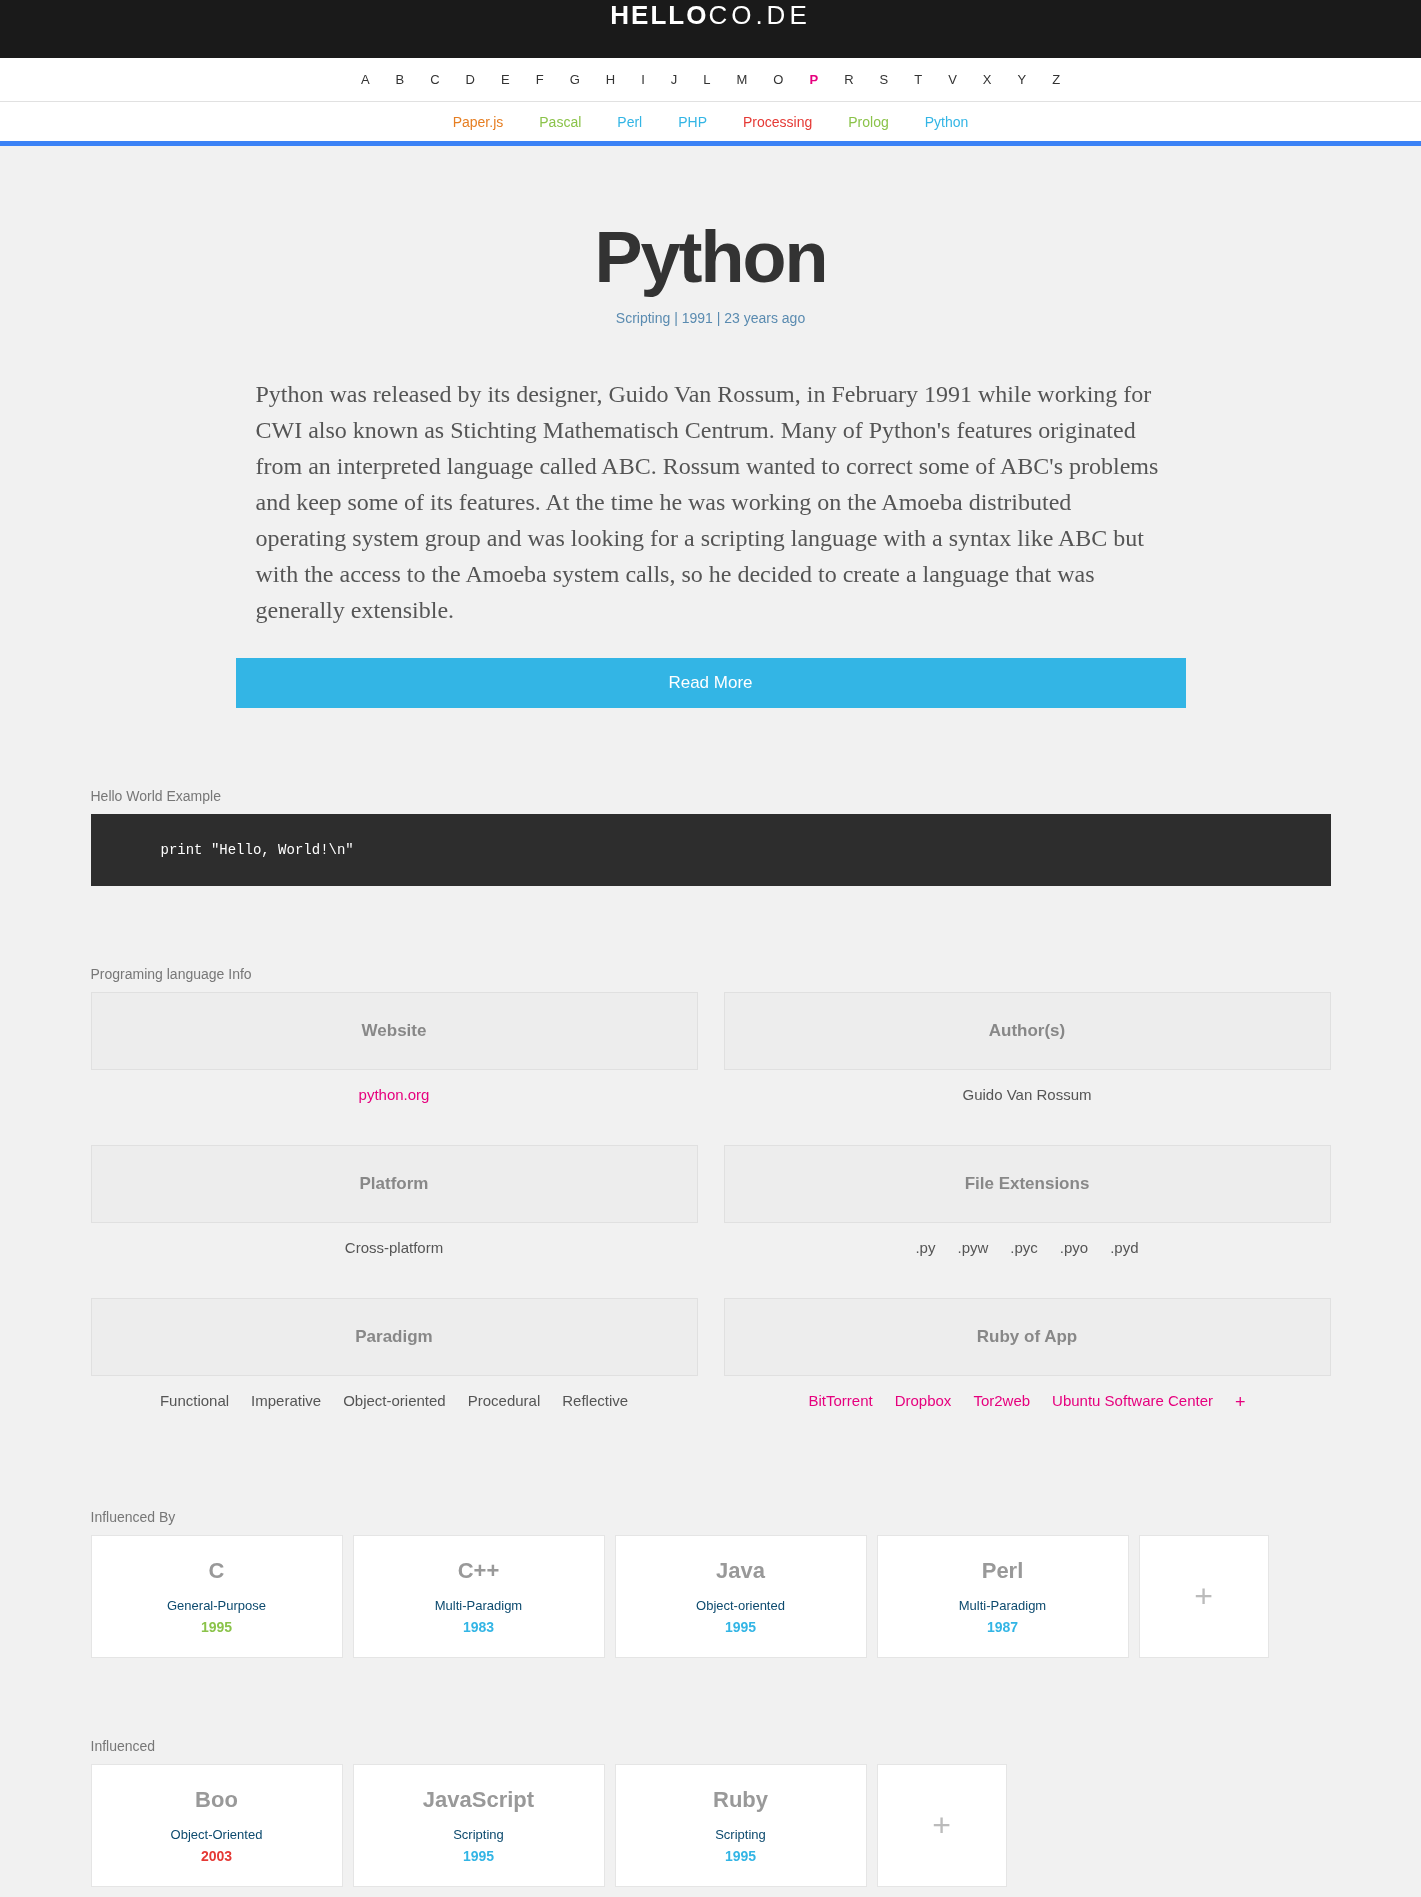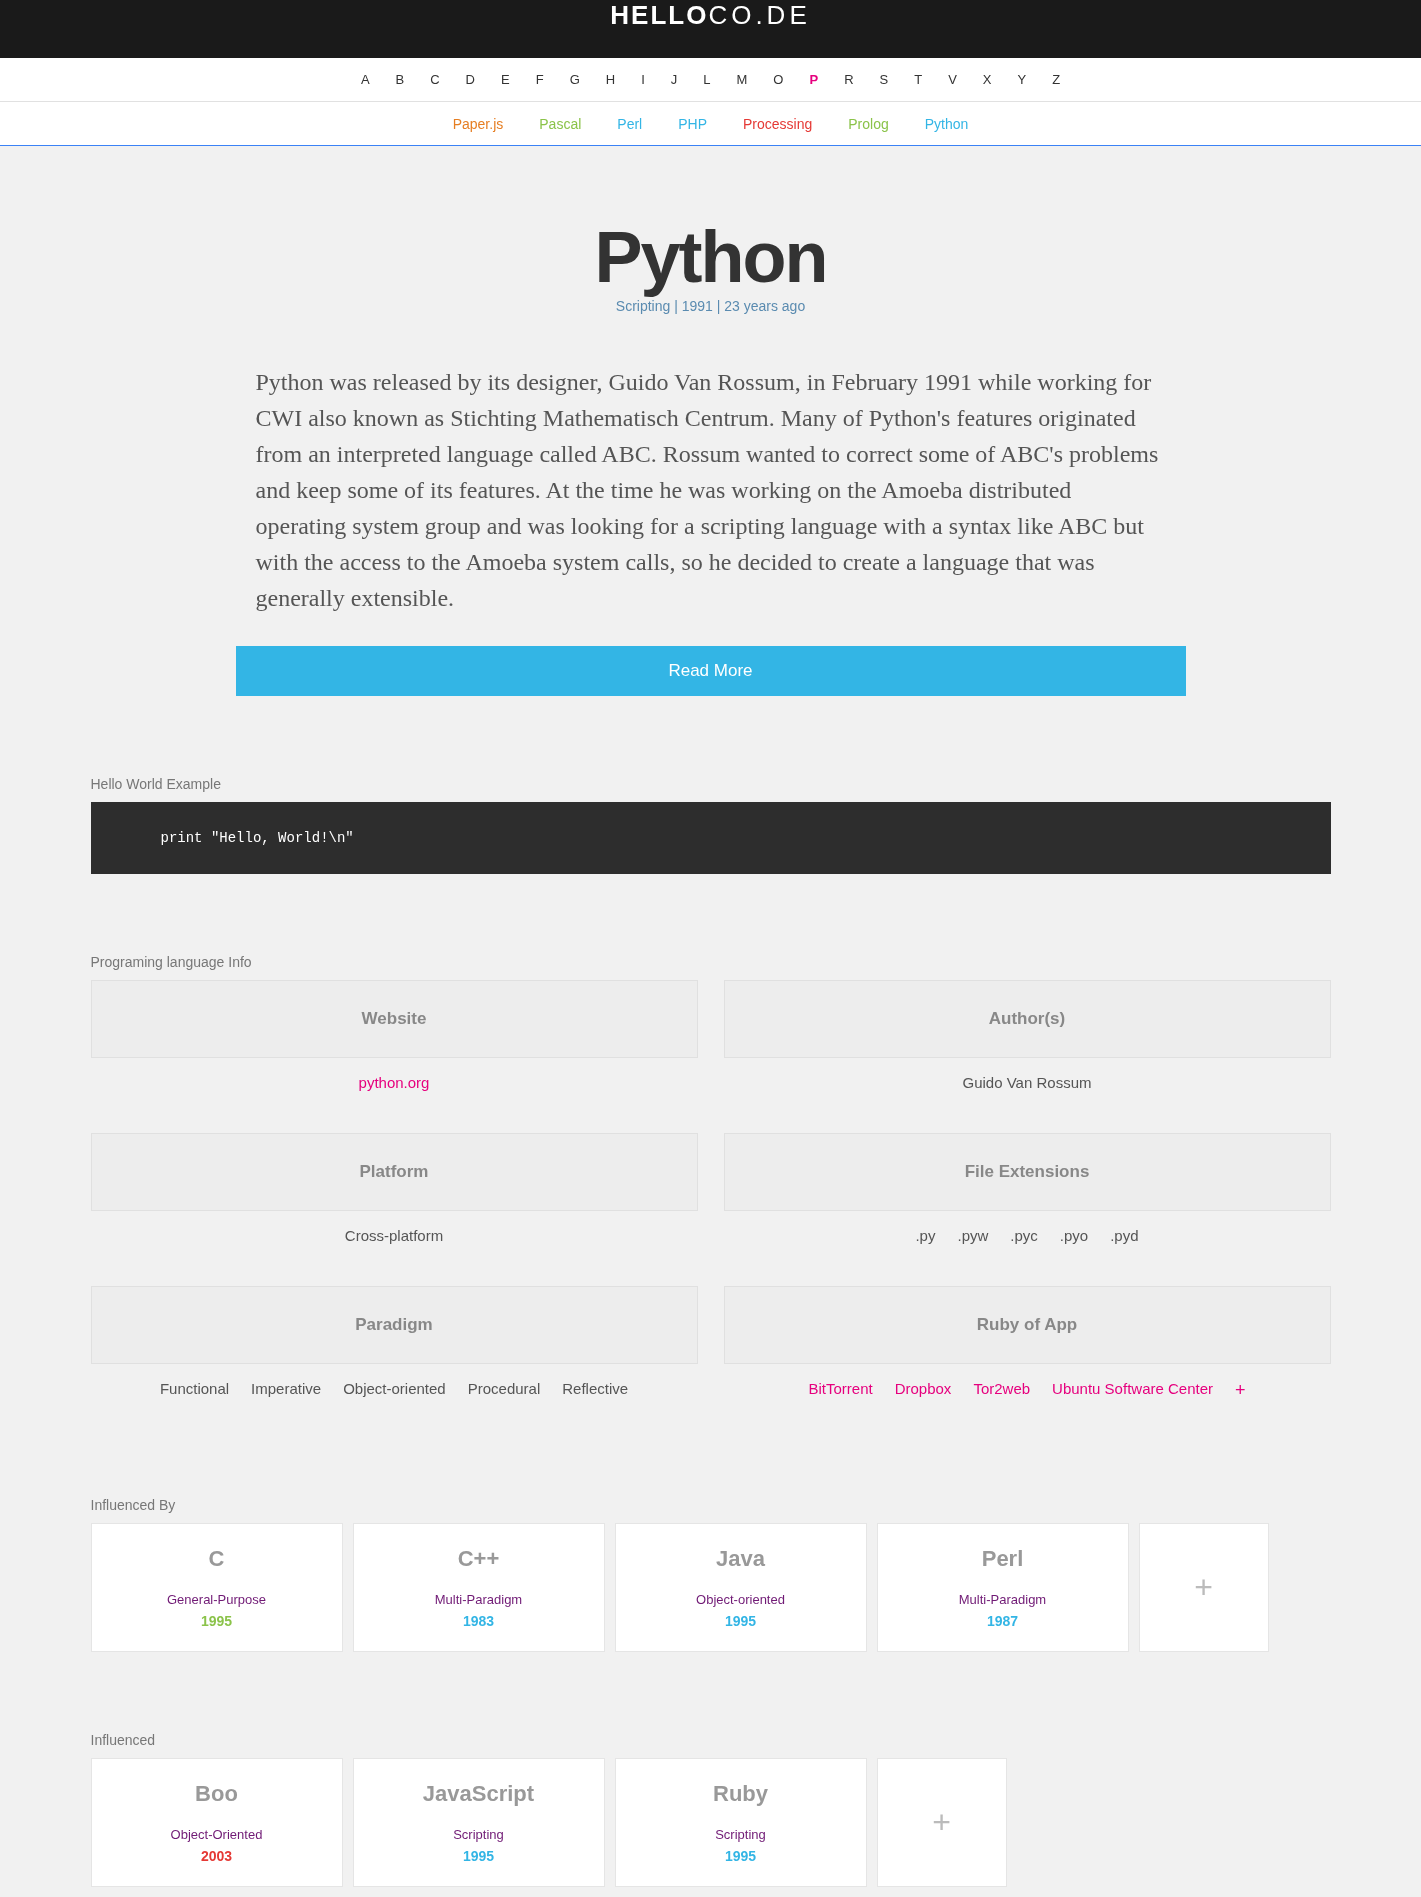--- a/index.html
+++ b/index.html
@@ -10,27 +10,27 @@
   .logo { color:#fff; font-size:26px; letter-spacing:2px; }
   .logo .bold { font-weight:900; }
   .logo .thin { font-weight:200; letter-spacing:4px; }
 
   
   .alpha-nav { background:#fff; border-bottom:1px solid #e1e1e1; height:44px; display:flex; align-items:center; justify-content:center; gap:26px; }
   .alpha-nav span { font-size:13px; color:#333; cursor:pointer; }
   .alpha-nav span.active { color:#e6007e; font-weight:bold; }
 
   
-  .sub-nav { background:#fff; height:44px; display:flex; align-items:center; justify-content:center; gap:36px; border-bottom:1px solid #3b82f6;}
+  .sub-nav { background:#fff; height:44px; display:flex; align-items:center; justify-content:center; gap:36px; border-bottom:5px solid #3b82f6;}
   .sub-nav span { font-size:14px; cursor:pointer; }
 
   
   .title-wrap { text-align:center; margin-top:70px; }
   .title-wrap h1 { font-size:72px; font-weight:800; color:#333; letter-spacing:-2px; }
-  .title-wrap .meta { color:#5a8bb0; font-size:14px; margin-top:0; }
+  .title-wrap .meta { color:#5a8bb0; font-size:14px; margin-top:12px; }
 
   
   .intro { max-width:950px; margin:50px auto 0; padding:0 20px; font-family: Georgia, "Times New Roman", serif; font-size:24px; line-height:1.5; color:#555; }
 
   .read-more { display:block; max-width:950px; margin:30px auto 0; background:#33b5e5; color:#fff; text-align:center; height:50px; line-height:50px; font-size:17px; cursor:pointer; }
 
   
   .section { max-width:1280px; margin:80px auto 0; padding:0 20px; }
   .section-label { font-size:14px; color:#777; margin-bottom:10px; }
 
@@ -41,21 +41,21 @@
   .info-cell {}
   .info-head { background:#ededed; border:1px solid #e0e0e0; text-align:center; color:#888; font-weight:bold; font-size:17px; padding:28px 0; }
   .info-body { text-align:center; color:#555; font-size:15px; padding:16px 0; display:flex; gap:22px; justify-content:center; flex-wrap:wrap; }
   .info-body a { color:#e6007e; text-decoration:none; }
   .plus-mini { color:#e6007e; font-size:18px; }
 
   
   .card-row { display:flex; gap:10px; }
   .card { flex:0 0 252px; background:#fff; border:1px solid #e5e5e5; text-align:center; padding:22px 8px; }
   .card .name { font-size:22px; font-weight:bold; color:#999; }
-  .card .tag  { font-size:13px; color:#701a75; margin-top:20px; }
+  .card .tag  { font-size:13px; color:#0c4a6e; margin-top:14px; }
   .card .year { font-size:14px; font-weight:bold; margin-top:6px; }
   .year-blue { color:#33b5e5; }
   .year-green{ color:#8bc34a; }
   .year-red  { color:#e53935; }
   .card-plus { flex:0 0 130px; background:#fff; border:1px solid #e5e5e5; display:flex; align-items:center; justify-content:center; color:#bbb; font-size:32px; cursor:pointer; }
 
   
   .footer-wrap { margin-top:110px; background:#fafafa; border-top:1px solid #e5e5e5; padding:26px 0 30px; text-align:center; }
 </style>
 </head>

